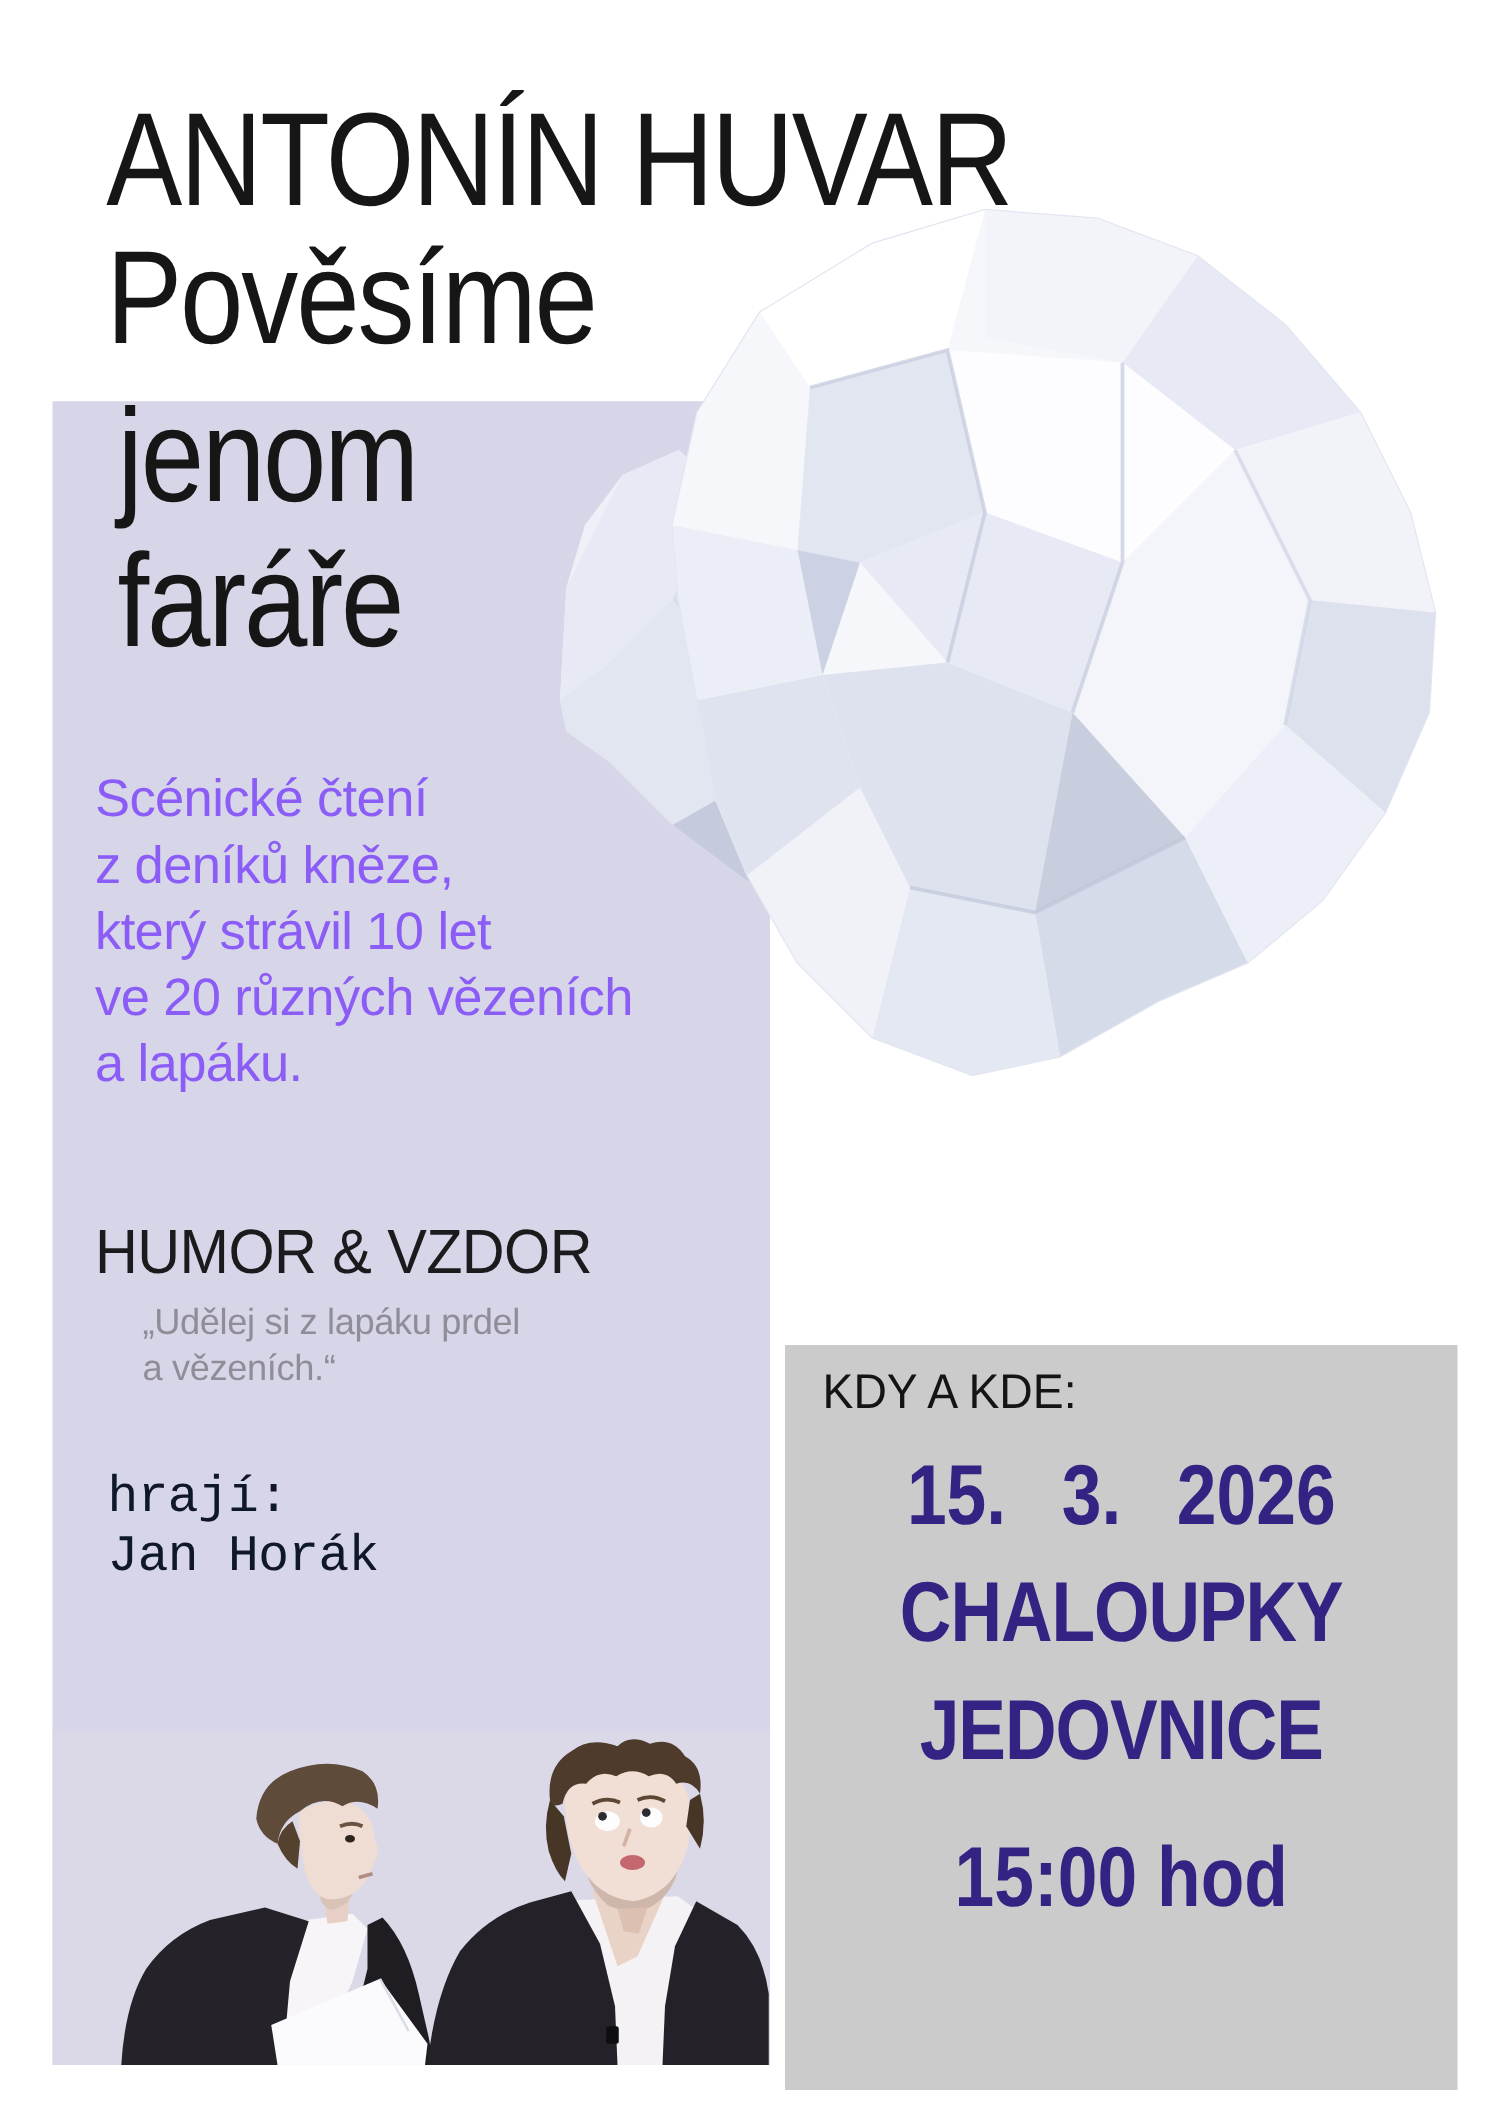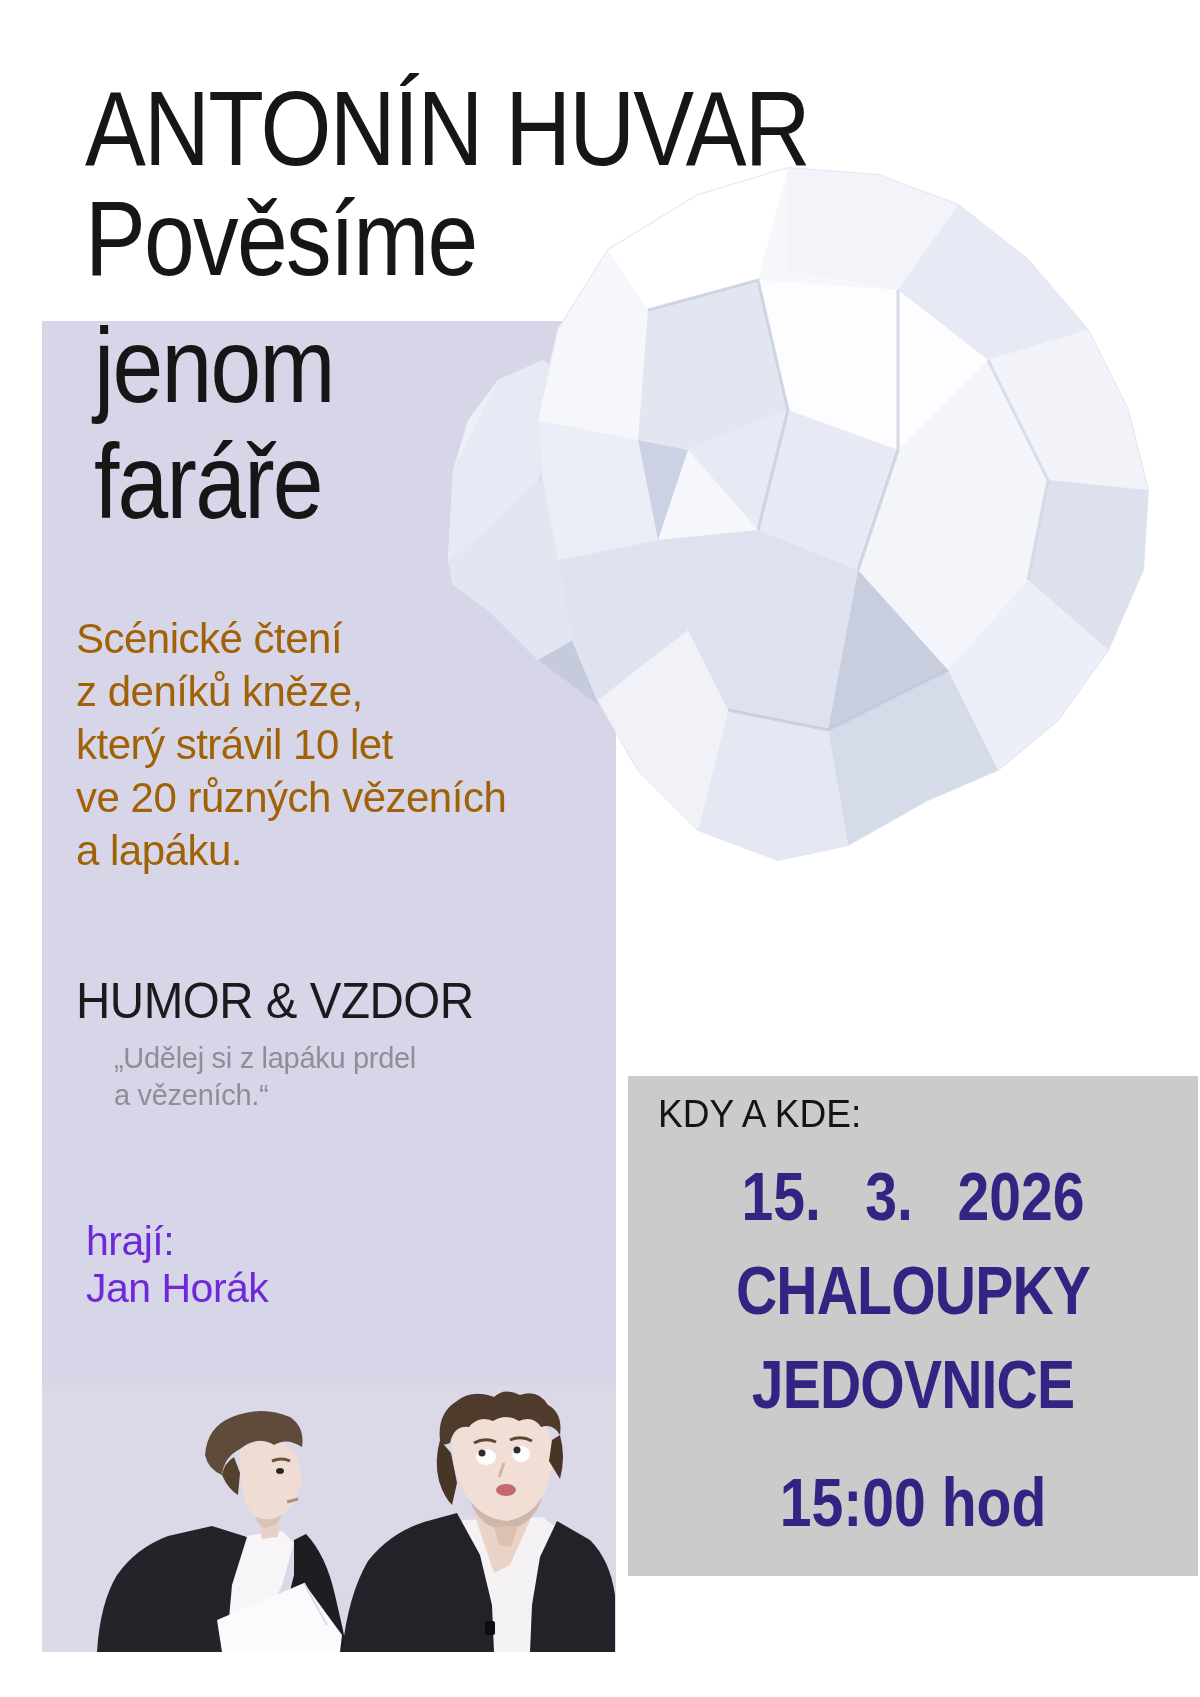--- a/index.html
+++ b/index.html
@@ -14,37 +14,38 @@
   }
   #lavender-panel{
     left:42px;top:321px;width:574px;height:1331px;background:#d7d5e8;
   }
   #author{left:85px;top:75px;}
   #title1{left:85px;top:185px;}
   #title2{left:94px;top:312px;}
   #title3{left:94px;top:428px;}
   #description{
     left:76px;top:612px;width:530px;font-size:42px;line-height:53px;
-    color:#a16207;letter-spacing:-0.5px;
+    color:#8b5cf6;letter-spacing:-0.5px;
   }
   #tagline{
     left:76px;top:972px;font-size:50px;color:#1b1b1d;letter-spacing:-0.5px;
     transform:scaleX(0.95);transform-origin:left top;white-space:nowrap;
   }
   #quote{
     left:78px;top:1040px;font-size:29px;line-height:37px;color:#8e8d98;
     letter-spacing:-0.3px;
     margin-left:36px;
   }
   #cast{
-    left:86px;top:1218px;font-size:41px;line-height:47px;color:#6d28d9;
+    left:86px;top:1176px;font-size:41px;line-height:47px;color:#0f172a;
     letter-spacing:-0.5px;
+    font-family:Liberation Mono, monospace;
   }
   #info-panel{
-    left:628px;top:1076px;width:538px;height:500px;background:#cccbcb;padding-left:32px;
+    left:628px;top:1076px;width:538px;height:596px;background:#cccbcb;
   }
   #info-label{
     position:absolute;left:30px;top:16px;font-size:39px;color:#141414;
     transform:scaleX(0.95);transform-origin:left top;white-space:nowrap;
   }
   .info-line{
     position:absolute;left:0;width:100%;text-align:center;
     font-weight:bold;font-size:68px;line-height:1;color:#352383;
     transform:scaleX(0.84);white-space:nowrap;
   }

